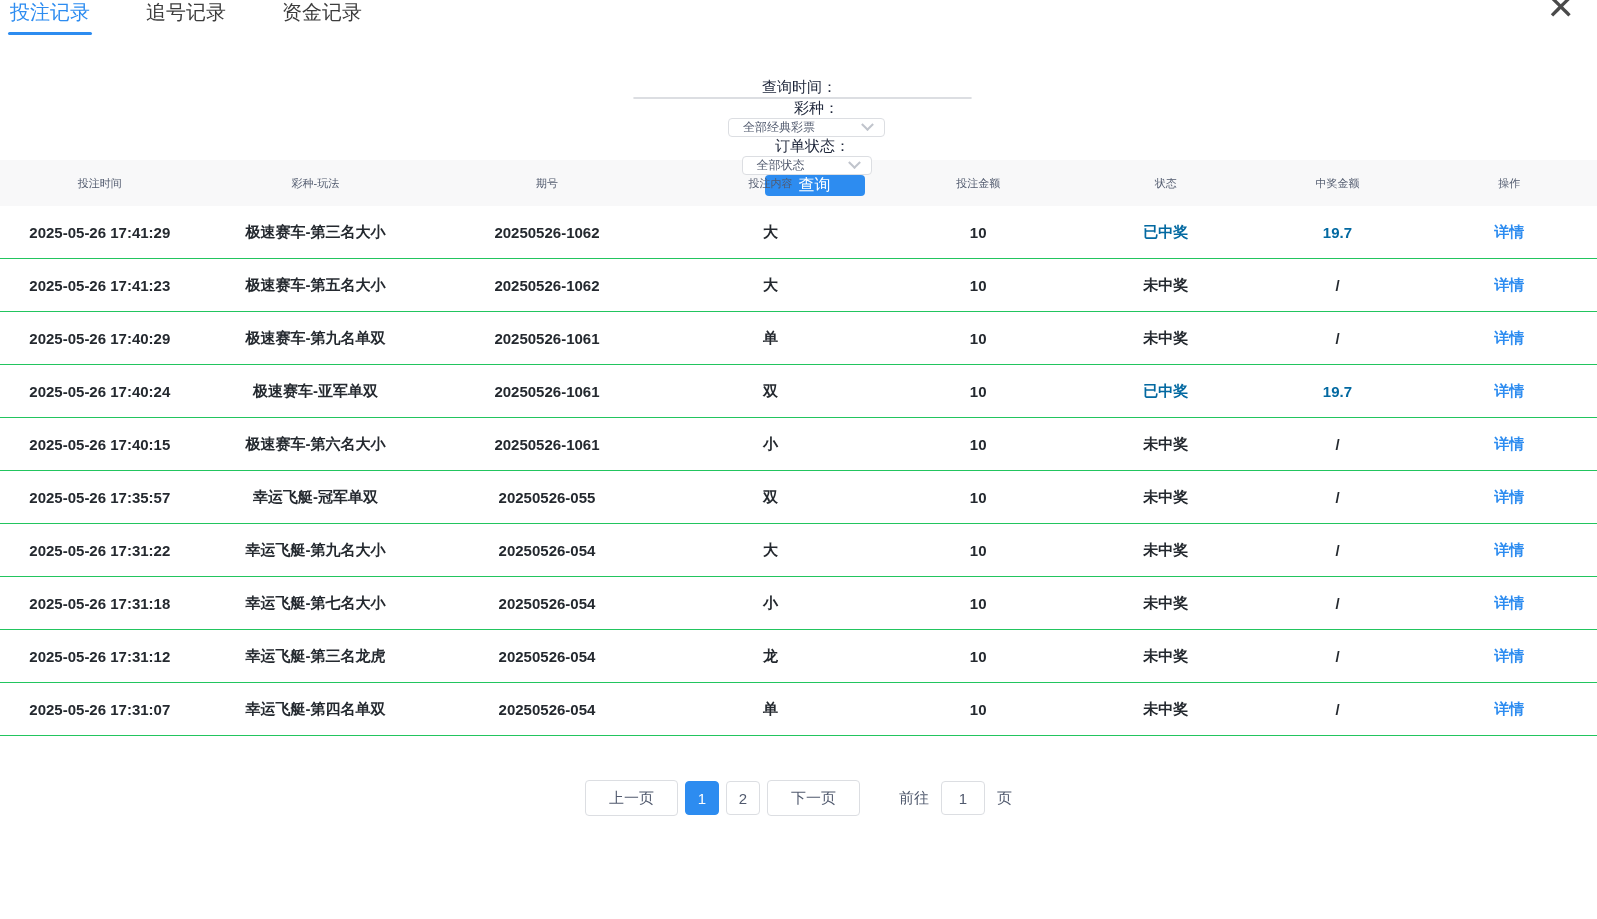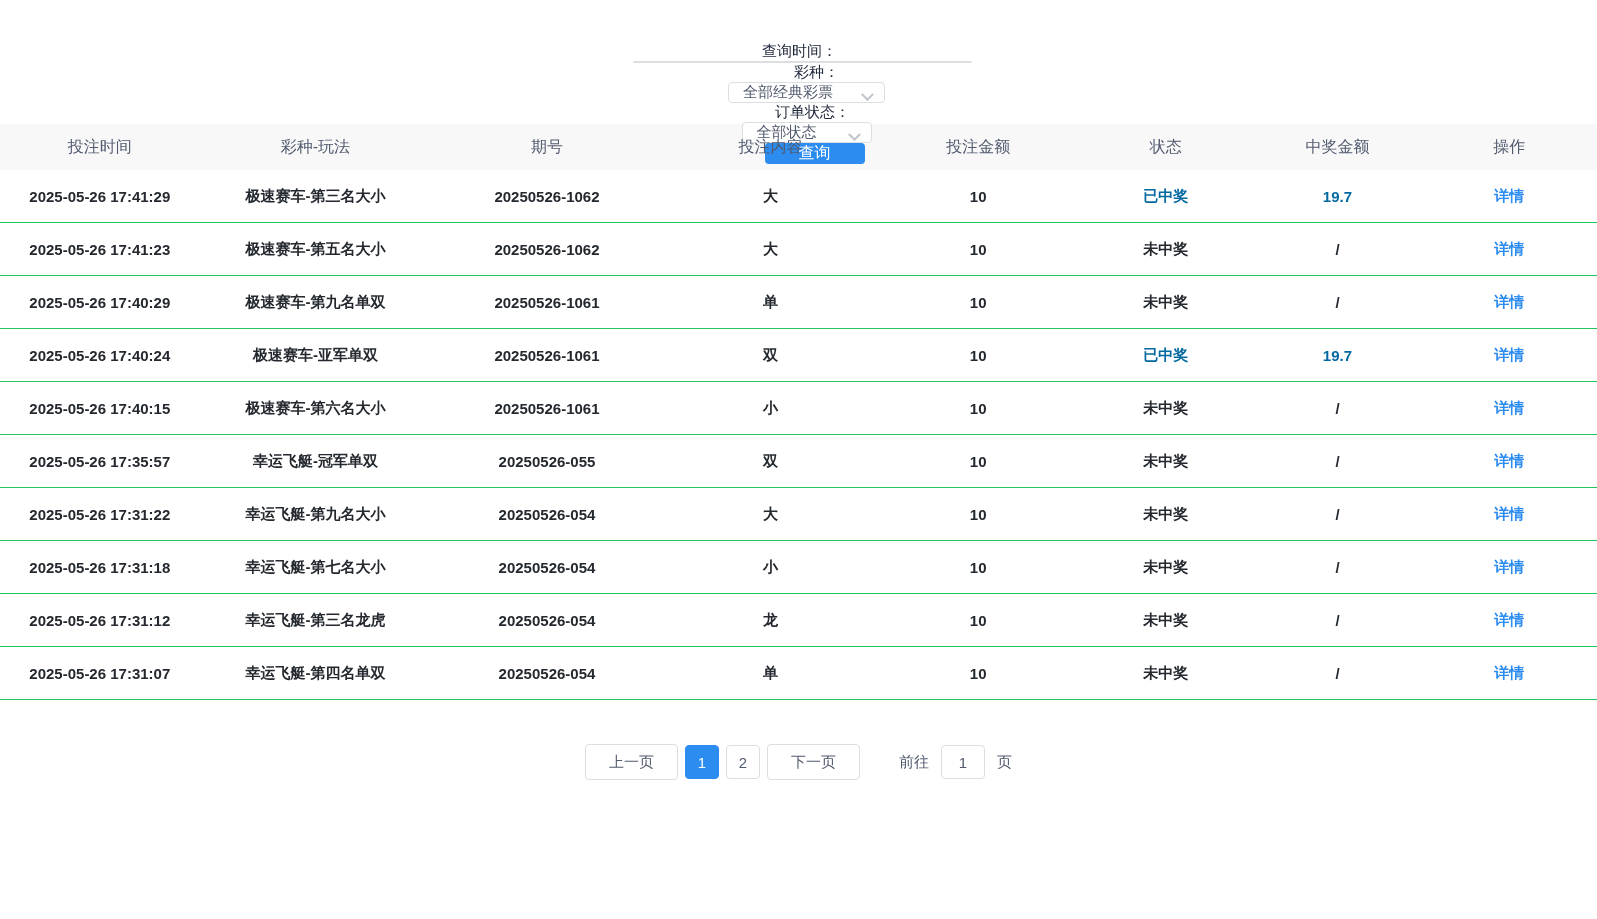--- a/index.html
+++ b/index.html
@@ -38,42 +38,42 @@
     overflow:hidden; height:44px; background:#fff;
   }
   .tbtn {
     min-width:62px; padding:0 1px; display:flex; align-items:center; justify-content:center;
     font-size:15px; color:#515a6e; background:#fff; cursor:pointer;
     border-right:1px solid #dcdee2; white-space:nowrap;
   }
   .tbtn:last-child { border-right:none; }
   .tbtn.active { background:#2d8cf0; color:#fff; }
   .select {
-    display:flex; align-items:flex-end; justify-content:space-between;
+    display:flex; align-items:center; justify-content:space-between;
     border:1px solid #dcdee2; border-radius:4px; height:54px;
-    padding:0 12px 0 14px; font-size:15px; color:#515a6e;
+    padding:0 12px 0 14px; font-size:12px; color:#515a6e;
     cursor:pointer; background:#fff; margin-left:8px;
   }
   .sel-lottery { width:157px; }
   .sel-status  { width:130px; }
   .chevron {
     width:9px; height:9px; flex:0 0 auto;
     border-right:2px solid #c0c4cc; border-bottom:2px solid #c0c4cc;
     transform:rotate(45deg) translate(-2px,-2px);
   }
   .query-btn {
     width:100px; height:44px; background:#2d8cf0; color:#fff;
     border:none; border-radius:4px; font-size:16px; margin-left:24px; cursor:pointer;
     font-family:inherit;
   }
 
   
   .table { margin-top:38px; }
   .thead { display:flex; align-items:center; height:46px; background:#f8f8f9; }
-  .th { font-size:16px; color:#515a6e; text-align:center; }
+  .th { font-size:11px; color:#515a6e; text-align:center; }
   .tr { display:flex; align-items:center; height:53px; border-bottom:1px solid #22c55e;font-weight:bold; }
   .td { font-size:15px; color:#24292f; text-align:center; }
   .c-time    { width:12.5%; }
   .c-game    { width:14.5%; }
   .c-period  { width:14.5%; }
   .c-content { width:13.5%; }
   .c-amount  { width:12.5%; }
   .c-status  { width:11%; }
   .c-prize   { width:10.5%; }
   .c-action  { width:11%; }
@@ -104,20 +104,26 @@
   .goto input {
     width:44px; height:34px; border:1px solid #dcdee2; border-radius:4px;
     text-align:center; font-size:15px; color:#515a6e; font-family:inherit; outline:none;
   }
 </style>
 </head>
 <body>
 
 <div class="page">
 
+  <div class="tabbar">
+    <div class="tab active">投注记录</div>
+    <div class="tab">追号记录</div>
+    <div class="tab">资金记录</div>
+    <div class="close">✕</div>
+  </div>
 
   <div class="filters">
     <span class="flabel">查询时间：</span>
     <div class="btn-group">
       <div class="tbtn active">今天</div>
       <div class="tbtn">昨天</div>
       <div class="tbtn">前天</div>
       <div class="tbtn">近7天</div>
       <div class="tbtn">近20天(低频)</div>
     </div>

